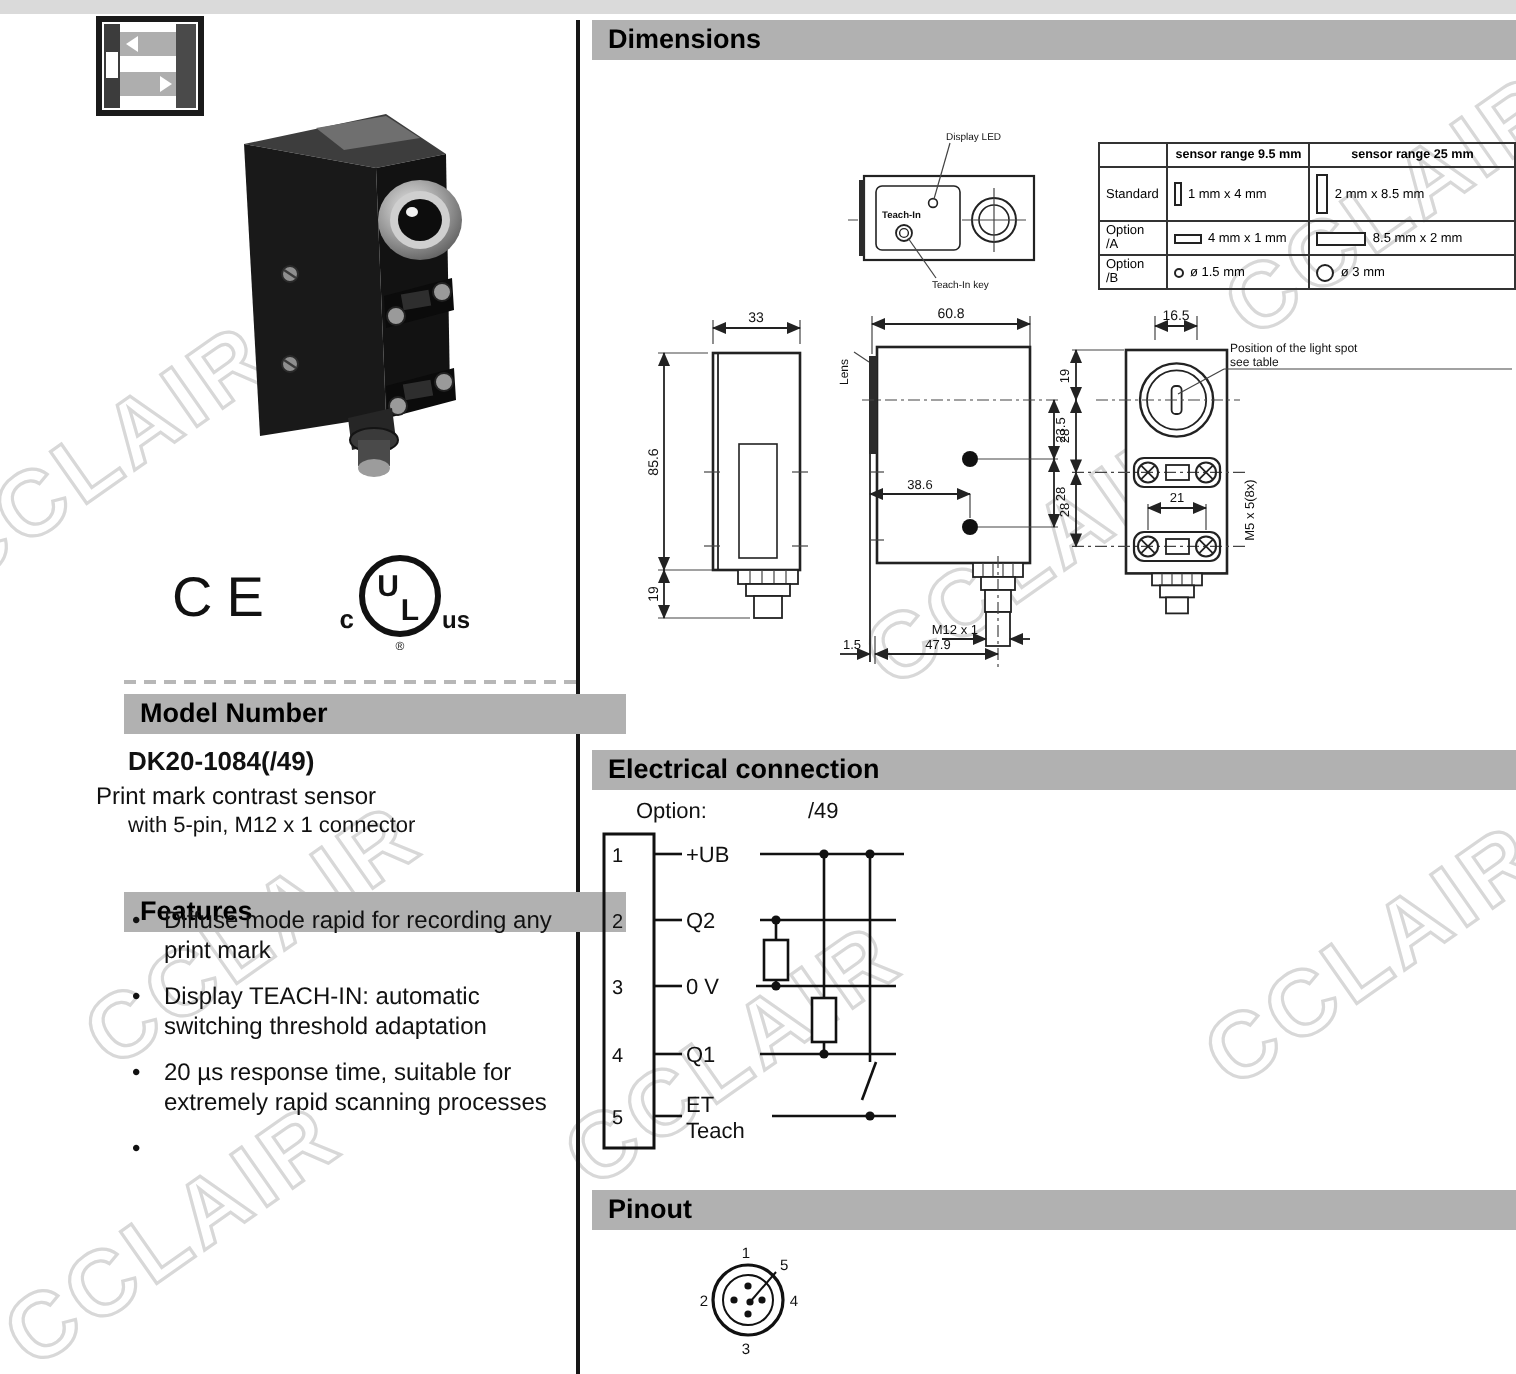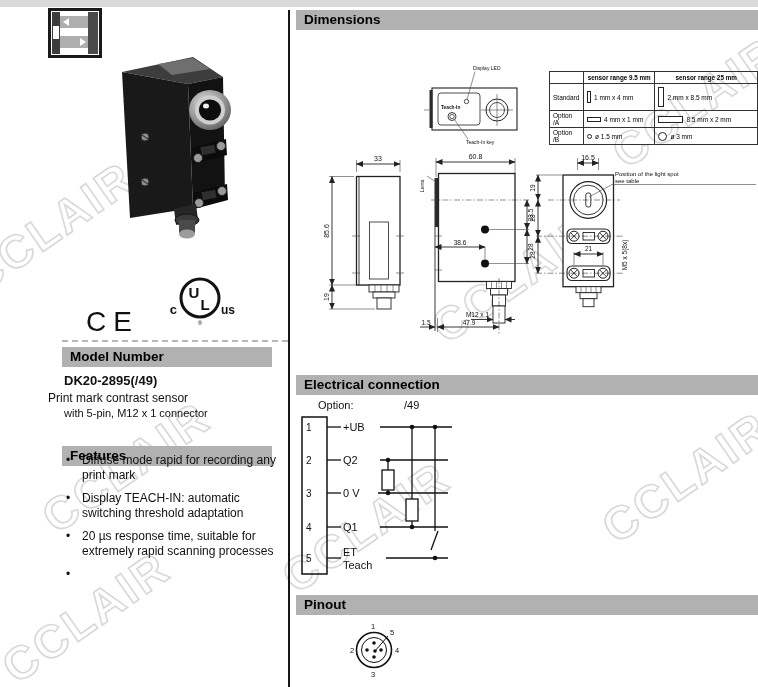--- a/index.html
+++ b/index.html
@@ -1,21 +1,21 @@
 <!DOCTYPE html>
 <html><head>
 <meta charset="utf-8">
 <style>
   html,body{margin:0;padding:0;}
   body{font-family:"Liberation Sans", sans-serif; background:#fff;}
   #page{position:relative;width:758px;height:687px;background:#fff;overflow:hidden;}
   .topstrip{position:absolute;left:0;top:0;width:758px;height:7px;background:#dadada;}
   .vsep{position:absolute;left:288px;top:10px;width:2px;height:677px;background:#161616;}
   .secbar{position:absolute;background:#b1b1b1;color:#000;font-weight:bold;font-size:13.5px;line-height:20px;height:20px;padding-left:8px;box-sizing:border-box;}
-  .bar-left{left:62px;width:210px;}
+  .bar-left{left:62px;width:251px;}
   .bar-right{left:296px;width:532px;}
   .dashline{position:absolute;left:62px;top:340px;width:226px;border-top:2px dashed #b7b7b7;}
   .txt{position:absolute;color:#111;}
   .wm{position:absolute;font-weight:bold;font-size:46px;letter-spacing:3px;color:transparent;-webkit-text-stroke:1.6px #d8d8d8;transform:rotate(-35deg);pointer-events:none;white-space:nowrap;}
   .feat-list{position:absolute;left:64px;top:453px;width:222px;}
   .feat-item{display:flex;font-size:12px;line-height:15px;color:#111;margin-bottom:8px;}
   .feat-bullet{width:16px;flex:0 0 16px;padding-left:2px;}
   .rtable{position:absolute;left:549px;top:71px;border-collapse:collapse;color:#000;}
   .rtable td{border:1px solid #333;padding:1px 3px;vertical-align:middle;font-size:6.5px;}
   .rtable td.hd{font-weight:bold;text-align:center;font-size:6.3px;}
@@ -87,35 +87,35 @@
     <polygon points="93,145 127,136 128,152 94,161" fill="#0b0b0b"></polygon>
     <rect x="102" y="143" width="14" height="8" transform="rotate(-10 109 147)" fill="#2e2e2e"></rect>
     <circle cx="99" cy="155" r="4.5" fill="#9a9a9a" stroke="#222" stroke-width="1"></circle>
     <circle cx="122" cy="143" r="4.5" fill="#9a9a9a" stroke="#222" stroke-width="1"></circle>
     <polygon points="74,161 96,156 98,172 76,177" fill="#262626"></polygon>
     <ellipse cx="87" cy="172" rx="12" ry="6" fill="#3a3a3a" stroke="#141414" stroke-width="1"></ellipse>
     <rect x="79" y="172" width="16" height="13" fill="#4a4a4a"></rect>
     <ellipse cx="87" cy="186" rx="8" ry="4.5" fill="#9c9c9c"></ellipse>
   </svg>
 
-  <div class="txt" style="left:86px;top:283px;font-size:28px;letter-spacing:7px;margin-top:23px;">CE</div>
+  <div class="txt" style="left:86px;top:283px;font-size:28px;letter-spacing:7px;">CE</div>
 
   <svg style="left:163px;top:274px;" width="74" height="54" viewBox="0 0 74 54">
     <circle cx="37" cy="24" r="19" fill="none" stroke="#111" stroke-width="3"></circle>
     <text x="14" y="40" font-size="13" font-weight="bold" text-anchor="end">c</text>
     <text x="31" y="24" font-size="15" font-weight="bold" text-anchor="middle">U</text>
     <text x="42" y="36" font-size="15" font-weight="bold" text-anchor="middle">L</text>
     <text x="58" y="40" font-size="12" font-weight="bold">us</text>
     <text x="37" y="51" font-size="6" text-anchor="middle">®</text>
   </svg>
 
   <div class="dashline"></div>
 
   <div class="secbar bar-left" style="top:347px;">Model Number</div>
-  <div class="txt" style="left:64px;top:373px;font-size:13px;font-weight:bold;">DK20-2895(/49)</div>
+  <div class="txt" style="left:64px;top:373px;font-size:13px;font-weight:bold;">DK20-1084(/49)</div>
   <div class="txt" style="left:48px;top:391px;font-size:12px;">Print mark contrast sensor</div>
   <div class="txt" style="left:64px;top:407px;font-size:11px;">with 5-pin, M12 x 1 connector</div>
 
   <div class="secbar bar-left" style="top:428px;margin-top:18px;">Features</div>
   <div class="feat-list">
     <div class="feat-item">
         <span class="feat-bullet">•</span>
         <span>Diffuse mode rapid for recording any print mark</span>
       </div>
     <div class="feat-item">

